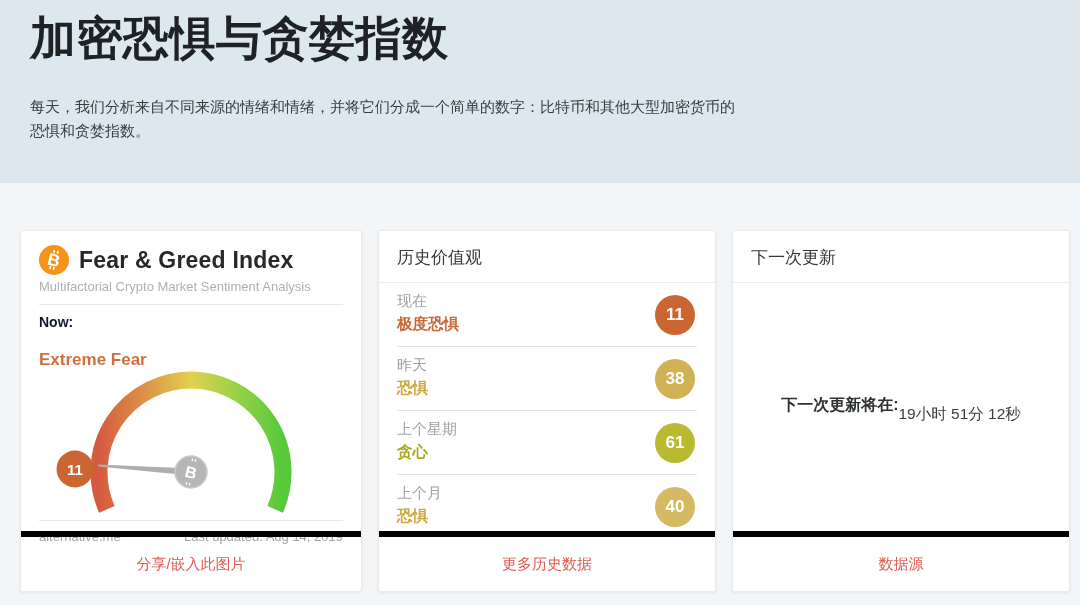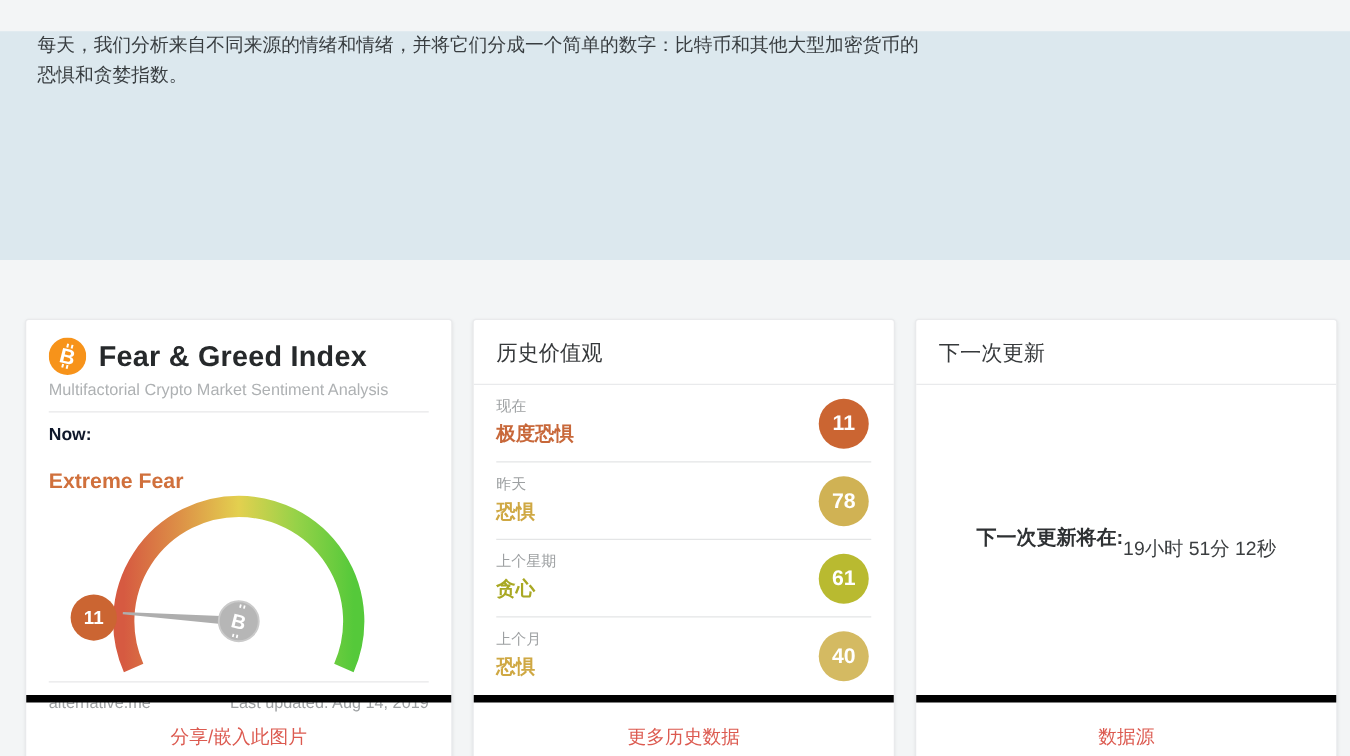--- a/index.html
+++ b/index.html
@@ -46,39 +46,40 @@
   svg text { font-family:"Liberation Sans","DejaVu Sans",sans-serif; }
   .meta { display:flex; justify-content:space-between; font-size:13px; color:#9fa2a4;
           border-top:1px solid #e7e8e9; padding-top:8px; }
 
   
   .chead { padding:15px 18px 13px; font-size:17px; color:#36393b;
            border-bottom:1px solid #e9eaec; }
   .rows { padding:0 18px; }
   .hrow { position:relative; padding:9px 0 11px; border-bottom:1px solid #e4e5e6; }
   .hrow:last-child { border-bottom:none; }
-  .period { font-size:12px; color:#9da0a2; }
+  .period { font-size:15px; color:#9da0a2; }
   .cls { font-size:15.5px; font-weight:bold; margin-top:3px; }
   .badge {
     position:absolute; right:2px; top:50%; transform:translateY(-50%);
     width:40px; height:40px; border-radius:50%;
     color:#fff; font-size:17px; font-weight:bold;
     display:flex; align-items:center; justify-content:center;
   }
   .c3-body {
     position:absolute; top:49px; bottom:60px; left:0; right:0;
     display:flex; flex-direction:row; align-items:center; justify-content:center;
   }
   .c3-msg { font-size:16px; font-weight:bold; color:#2e3133; }
   .c3-count { font-size:15.5px; color:#3a3d3f; margin-top:17px; }
 </style>
 </head>
 <body>
 
 <div class="hero">
+  <h1>加密恐惧与贪婪指数</h1>
   <p>每天，我们分析来自不同来源的情绪和情绪，并将它们分成一个简单的数字：比特币和其他大型加密货币的恐惧和贪婪指数。</p>
 </div>
 
 <div class="cards">
 
   <div class="card card1">
     <div class="c1-pad">
       <div class="brand">
         <svg width="30" height="30" viewBox="0 0 30 30">
           <circle cx="15" cy="15" r="15" fill="#f7931a"></circle>
@@ -143,21 +144,21 @@
 
       <div class="hrow">
         <div class="period">现在</div>
         <div class="cls" style="color: rgb(200, 104, 58);">极度恐惧</div>
         <div class="badge" style="background-color: rgb(203, 101, 50);">11</div>
       </div>
 
       <div class="hrow">
         <div class="period">昨天</div>
         <div class="cls" style="color: rgb(207, 168, 67);">恐惧</div>
-        <div class="badge" style="background-color: rgb(208, 178, 84);">78</div>
+        <div class="badge" style="background-color: rgb(208, 178, 84);">38</div>
       </div>
 
       <div class="hrow">
         <div class="period">上个星期</div>
         <div class="cls" style="color: rgb(169, 168, 35);">贪心</div>
         <div class="badge" style="background-color: rgb(185, 186, 48);">61</div>
       </div>
 
       <div class="hrow">
         <div class="period">上个月</div>

